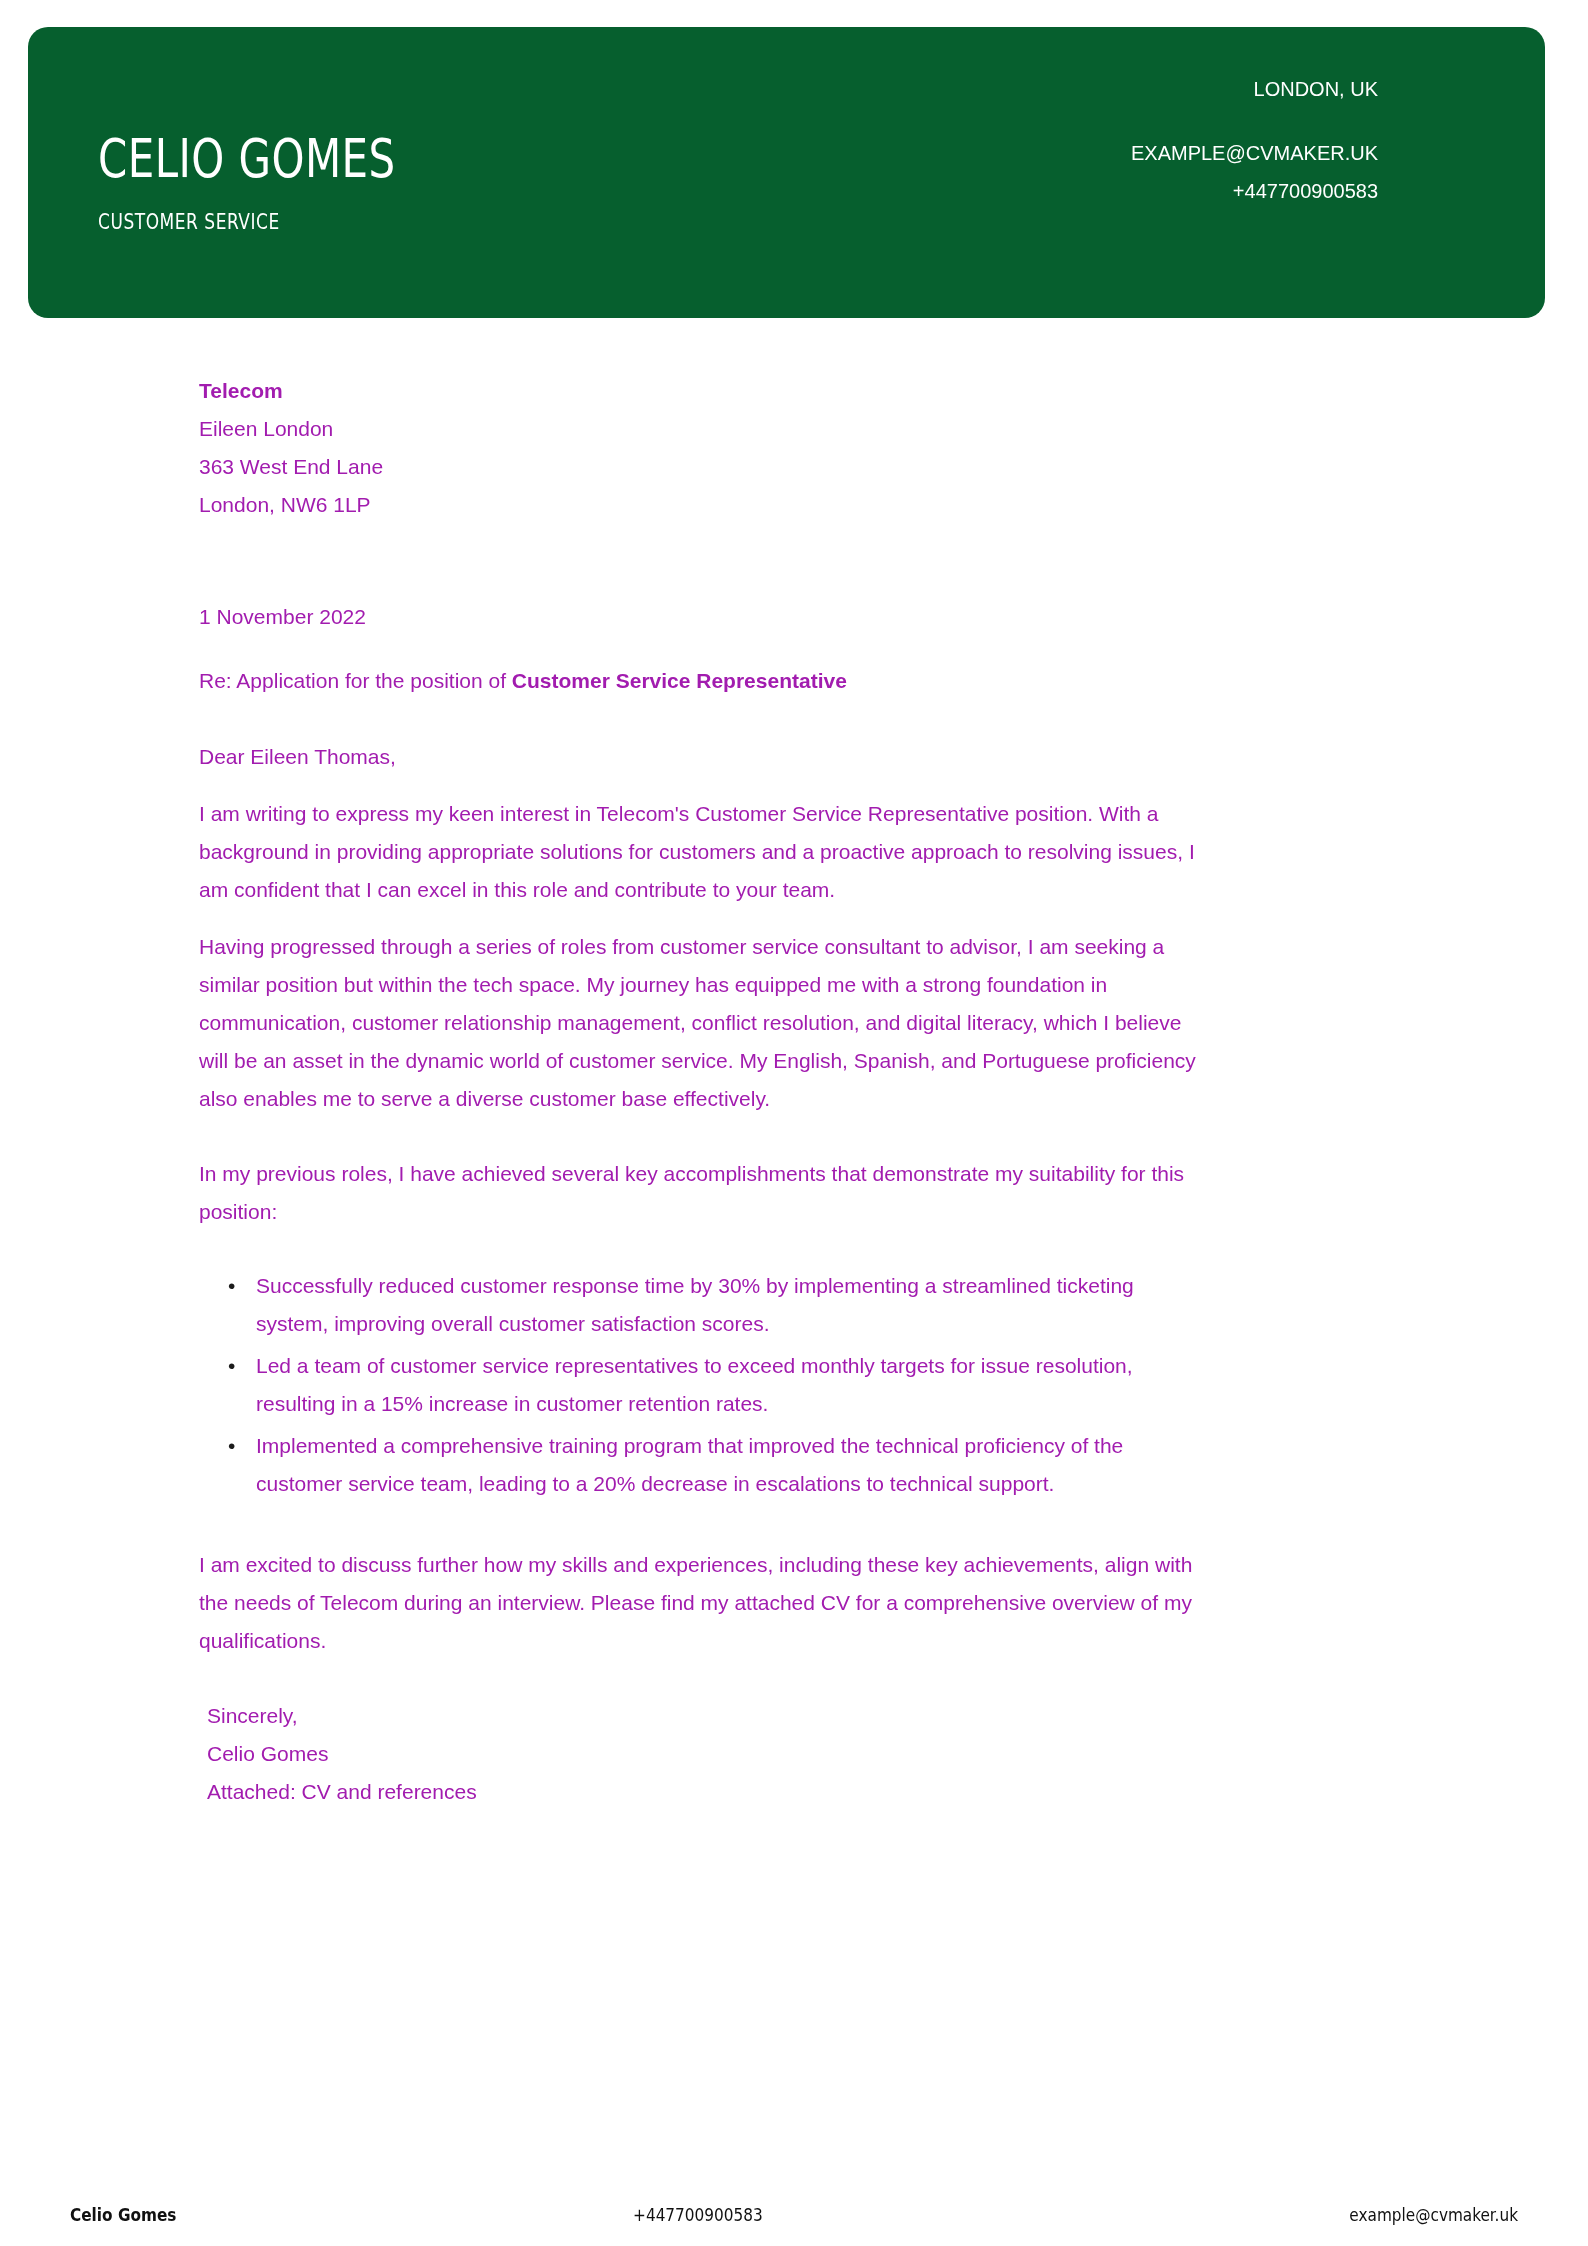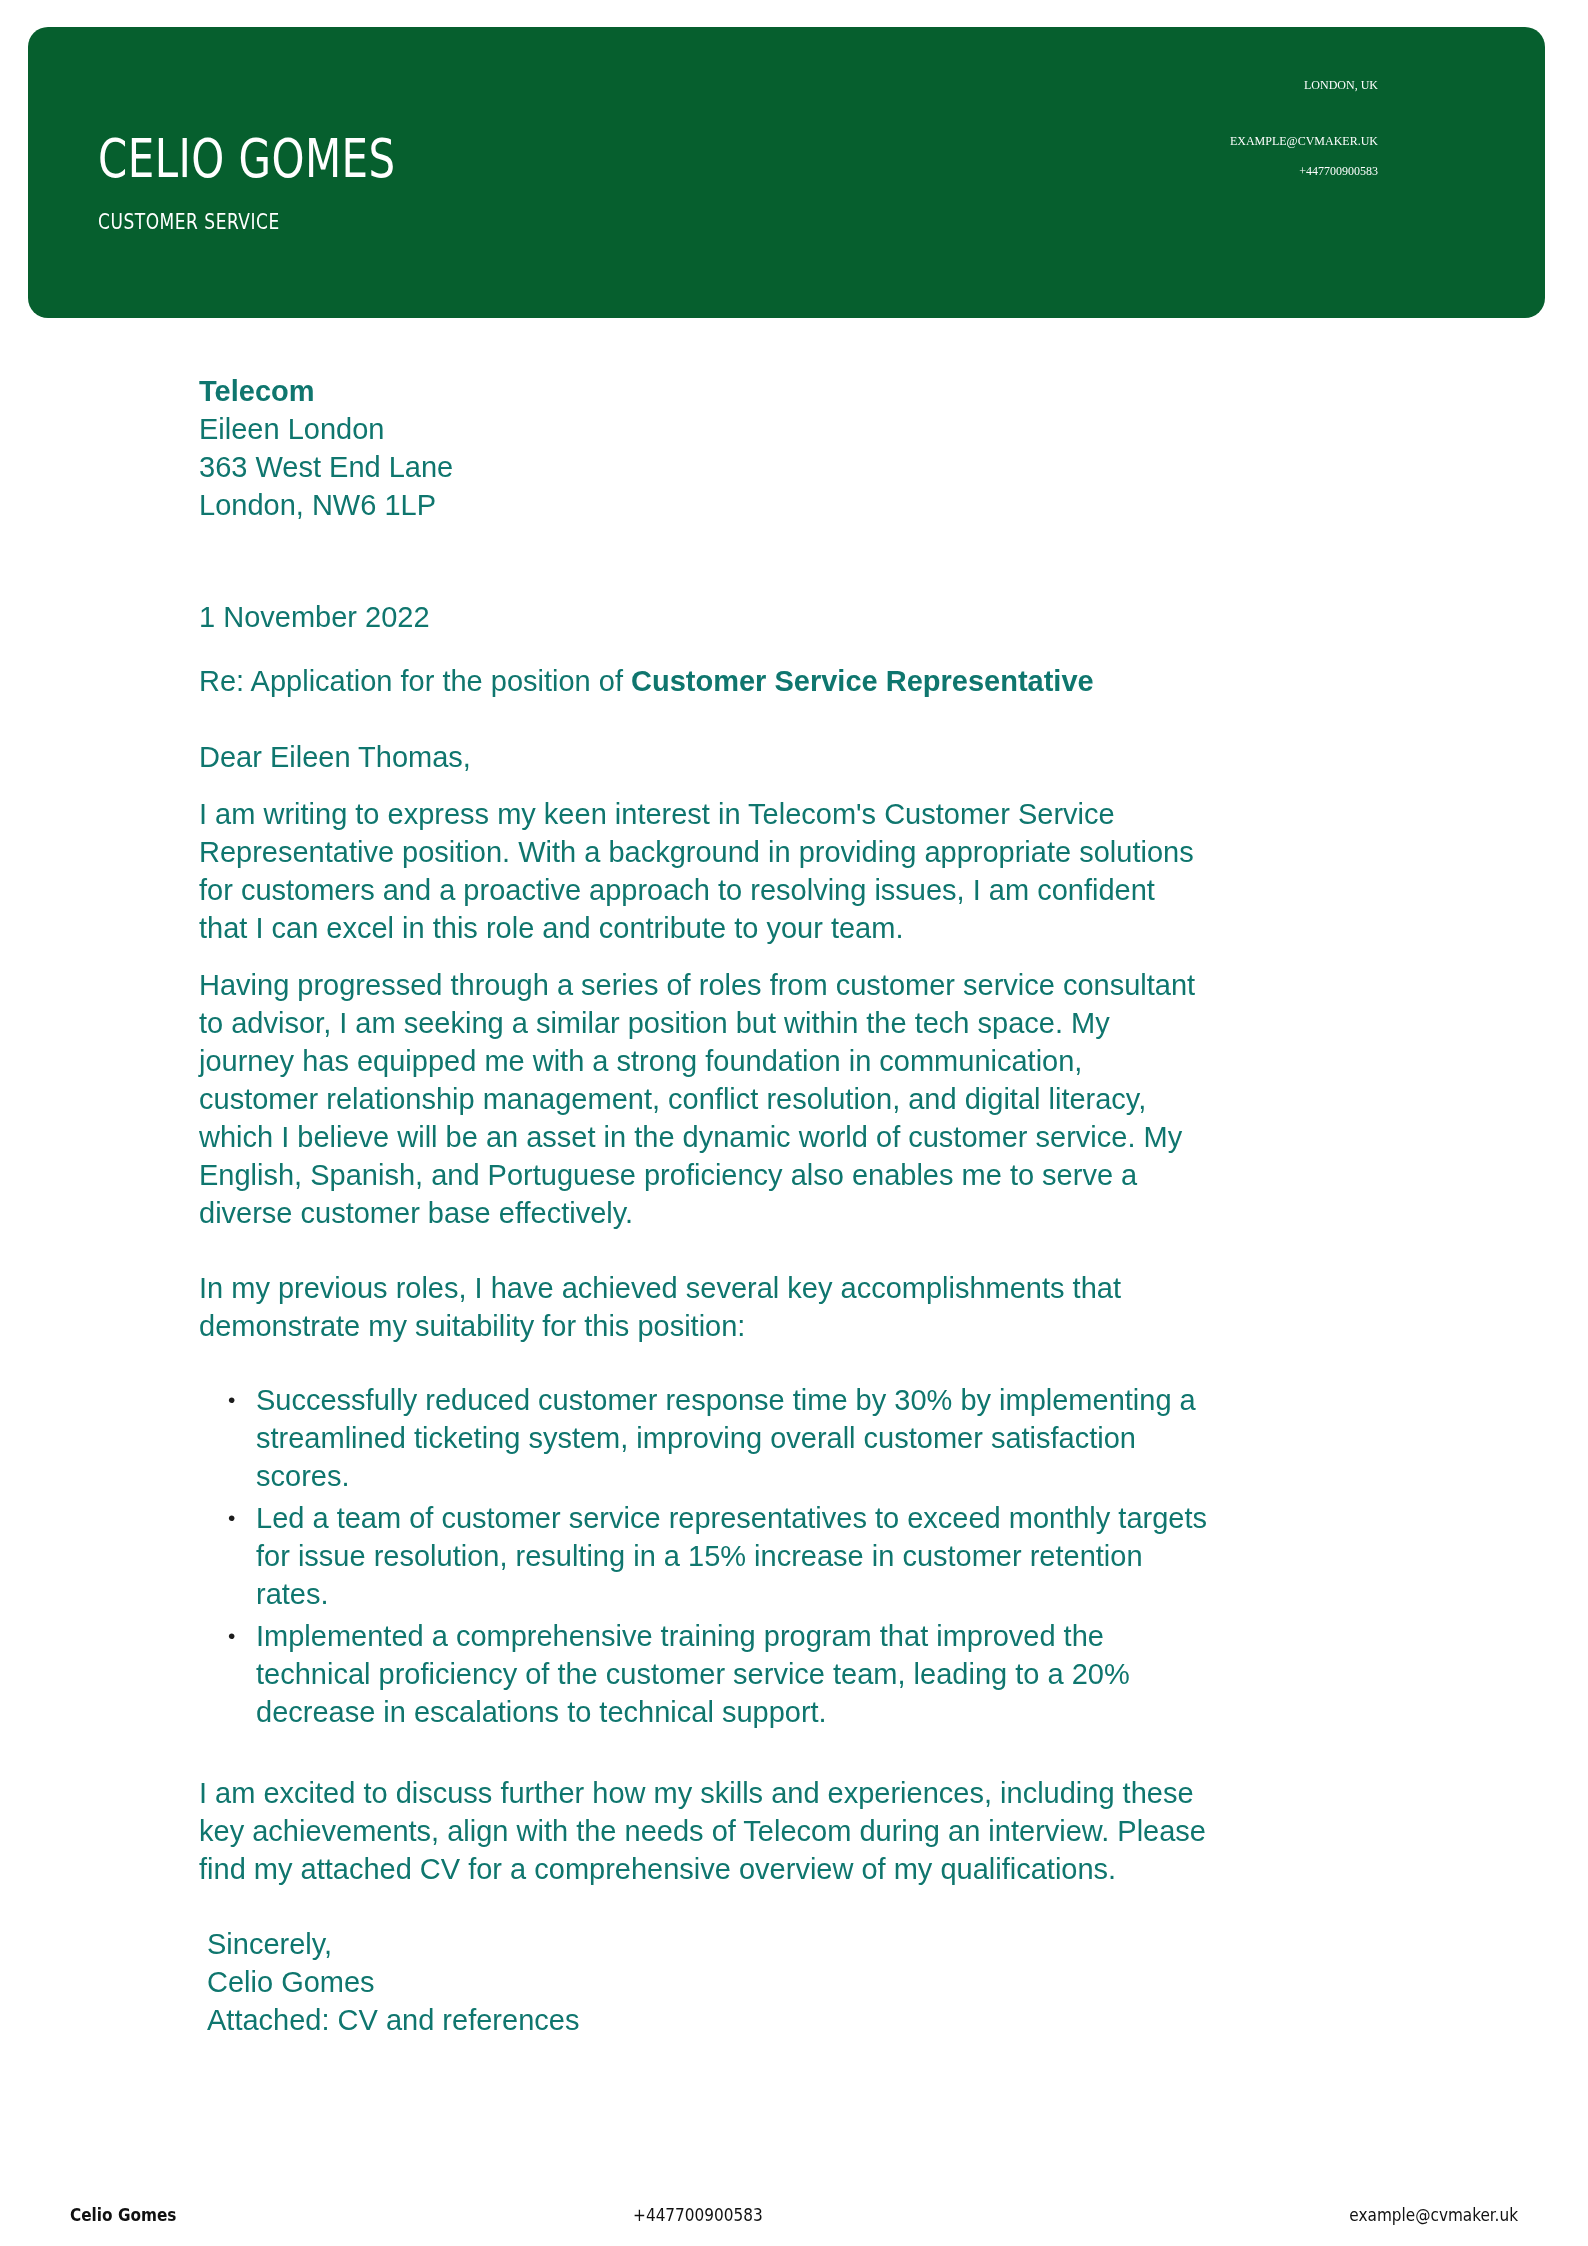--- a/index.html
+++ b/index.html
@@ -58,39 +58,39 @@
     margin-top: 25px;
     white-space: nowrap;
     transform: scaleX(0.9);
     transform-origin: left center;
   }
   .contact-block {
     position: absolute;
     right: 167px;
     top: 52px;
     text-align: right;
-    font-family: Liberation Serif, serif;
+    font-family: Liberation Sans, sans-serif;
     font-stretch: condensed;
     color: #ffffff;
-    font-size: 12px;
+    font-size: 20px;
     line-height: 1.0;
   }
   .contact-location { margin-bottom: 44px; white-space: nowrap; }
   .contact-email { margin-bottom: 18px; white-space: nowrap; }
   .contact-phone { white-space: nowrap; }
 
   
   .letter {
     position: absolute;
     left: 199px;
     top: 372px;
     width: 1010px;
-    font-size: 29px;
+    font-size: 21px;
     line-height: 38px;
-    color: #0f766e;
+    color: #a21caf;
   }
   .recipient { margin: 0 0 0 0; }
   .recipient .org { font-weight: 700; display: block; }
   .recipient .line { display: block; }
 
   .letter-date { margin: 74px 0 0 0; }
   .subject-line { margin: 26px 0 0 0; }
   .subject-line b { font-weight: 700; }
   .salutation { margin: 38px 0 0 0; }
   .body-para { margin: 19px 0 0 0; }

